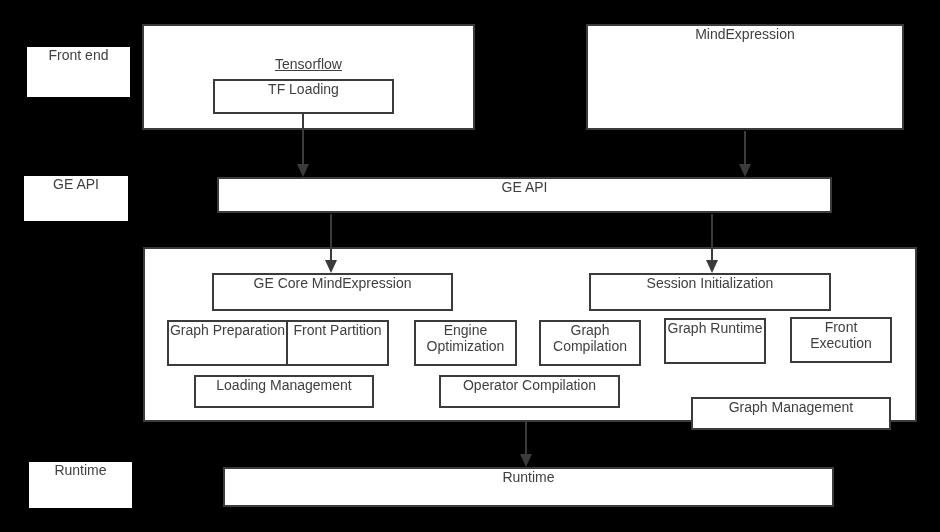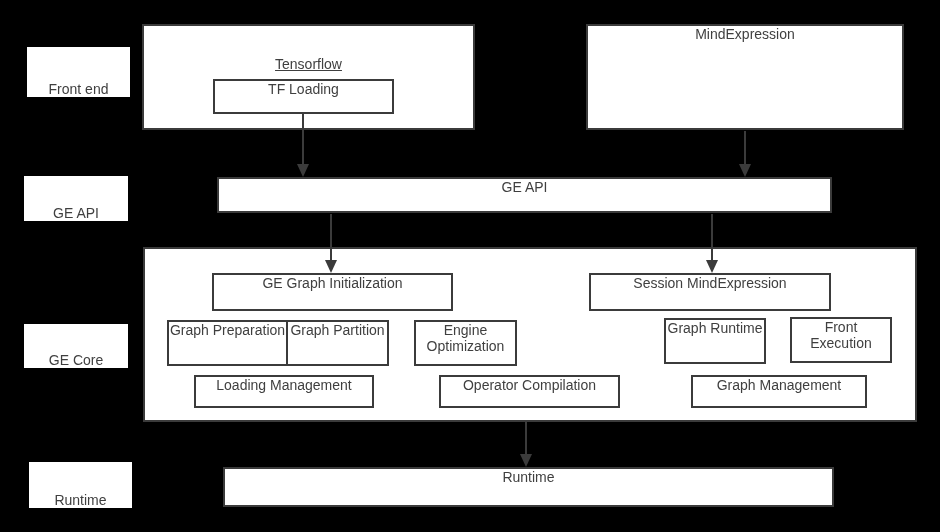--- a/index.html
+++ b/index.html
@@ -26,21 +26,21 @@
     box-sizing:border-box;
   }
   .center{
     display:flex;align-items:flex-start;justify-content:center;
     text-align:center;line-height:16px;
   }
   .side-label{
     position:absolute;
     background:var(--box-fill);
     box-sizing:border-box;
-    display:flex;align-items:flex-end;justify-content:center;
+    display:flex;align-items:flex-start;justify-content:center;
     text-align:center;
   }
   .group-title{
     position:absolute;top:30px;left:0;right:0;
     text-align:center;
     text-decoration:underline;
   }
   .arrow{position:absolute;width:12px;z-index:10;}
   .arrow .shaft{
     position:absolute;left:5px;top:0;bottom:11px;width:2px;
@@ -57,23 +57,20 @@
 <body>
 
 <div class="canvas">
 
   <div class="side-label" style="left:27px;top:47px;width:103px;height:50px">
     <span>Front end</span>
   </div>
   <div class="side-label" style="left:24px;top:176px;width:104px;height:45px">
     <span>GE API</span>
   </div>
-  <div class="side-label" style="left:24px;top:324px;width:104px;height:44px">
-    <span>GE Core</span>
-  </div>
   <div class="side-label" style="left:29px;top:462px;width:103px;height:46px">
     <span>Runtime</span>
   </div>
 
   <div class="box" style="left:142px;top:24px;width:333px;height:106px">
     <div class="group-title">Tensorflow</div>
   </div>
   <div class="box center" style="left:213px;top:79px;width:181px;height:35px">
     <span>TF Loading</span>
   </div>
@@ -81,49 +78,52 @@
     <span>MindExpression</span>
   </div>
 
   <div class="box center" style="left:217px;top:177px;width:615px;height:36px">
     <span>GE API</span>
   </div>
 
   <div class="box" style="left:143px;top:247px;width:774px;height:175px"></div>
 
   <div class="box center" style="left:212px;top:273px;width:241px;height:38px">
-    <span>GE Graph Initialization</span>
+    <span>GE Core MindExpression</span>
   </div>
   <div class="box center" style="left:589px;top:273px;width:242px;height:38px">
-    <span>Session MindExpression</span>
+    <span>Session Initialization</span>
   </div>
 
   <div class="box center" style="left:167px;top:320px;width:121px;height:46px">
     <span>Graph Preparation</span>
   </div>
   <div class="box center" style="left:286px;top:320px;width:103px;height:46px">
-    <span>Graph Partition</span>
+    <span>Front Partition</span>
   </div>
   <div class="box center" style="left:414px;top:320px;width:103px;height:46px">
     <span>Engine Optimization</span>
+  </div>
+  <div class="box center" style="left:539px;top:320px;width:102px;height:46px">
+    <span>Graph Compilation</span>
   </div>
   <div class="box center" style="left:664px;top:318px;width:102px;height:46px">
     <span>Graph Runtime</span>
   </div>
   <div class="box center" style="left:790px;top:317px;width:102px;height:46px">
     <span>Front Execution</span>
   </div>
 
   <div class="box center" style="left:194px;top:375px;width:180px;height:33px">
     <span>Loading Management</span>
   </div>
   <div class="box center" style="left:439px;top:375px;width:181px;height:33px">
     <span>Operator Compilation</span>
   </div>
-  <div class="box center" style="left:691px;top:375px;width:176px;height:33px">
+  <div class="box center" style="left:691px;top:397px;width:200px;height:33px">
     <span>Graph Management</span>
   </div>
 
   <div class="box center" style="left:223px;top:467px;width:611px;height:40px">
     <span>Runtime</span>
   </div>
 
   <div class="arrow" style="left:297px;top:114px;height:63px">
     <div class="shaft"></div>
     <div class="head"></div>

